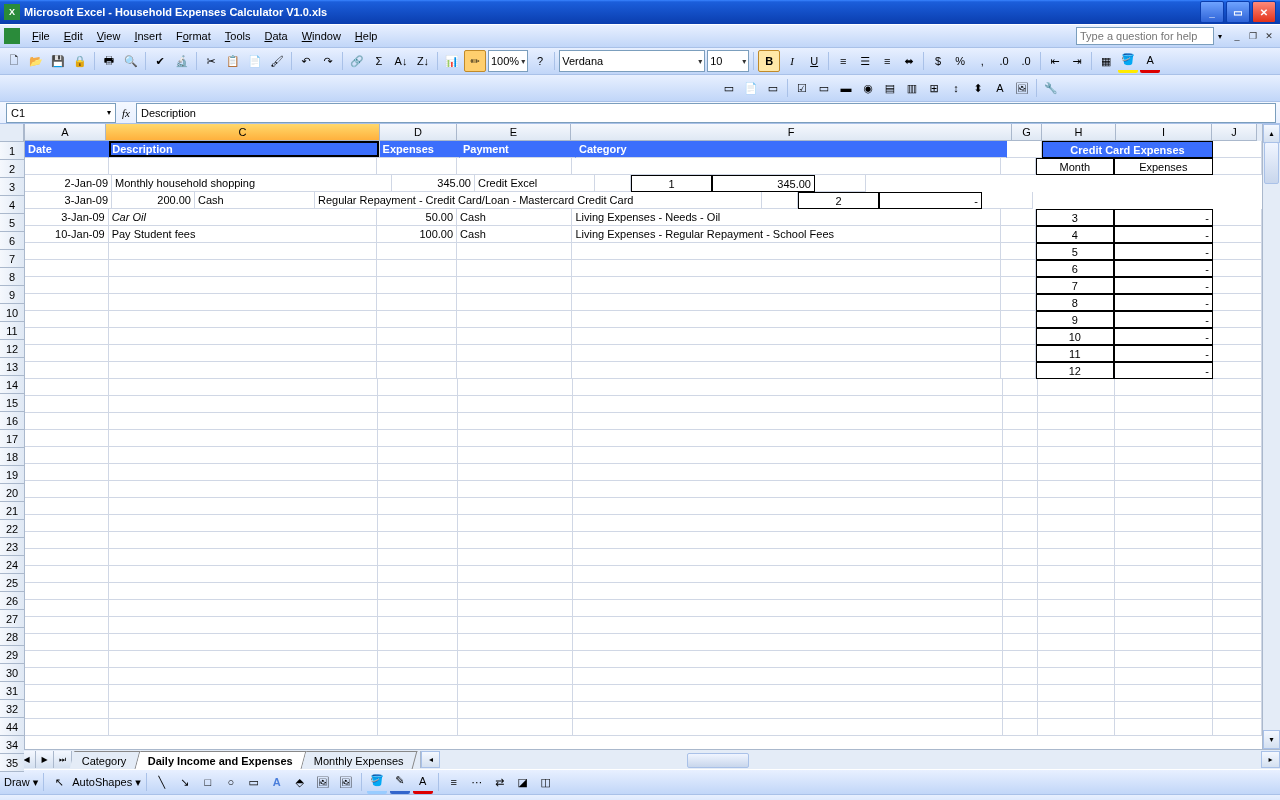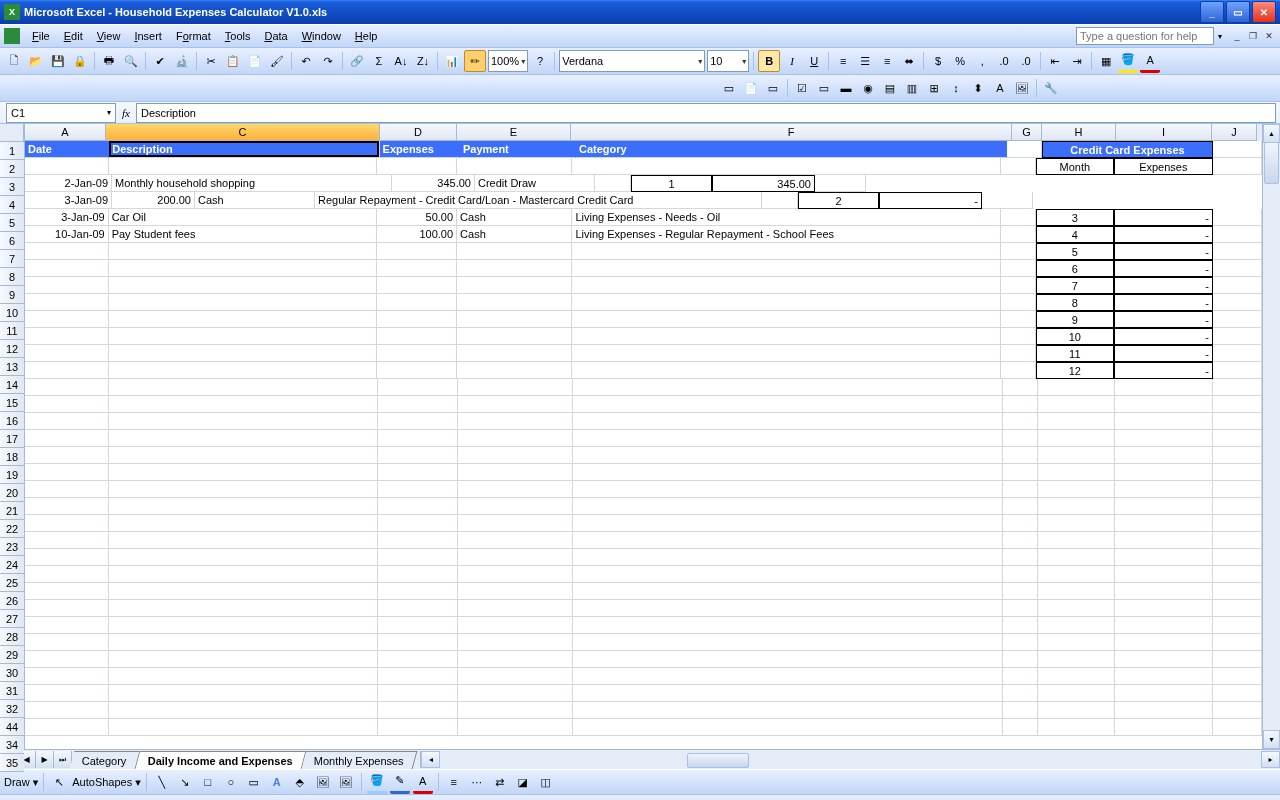--- a/index.html
+++ b/index.html
@@ -267,39 +267,39 @@
           <div class="cell" style="width: 440px;"></div>
           <div class="cell" style="width: 29px;"></div>
           <div class="cell cc-cell" style="width: 73px;">Month</div>
           <div class="cell cc-cell" style="width: 95px;">Expenses</div>
           <div class="cell" style="width: 44px;"></div>
         </div>
         <div class="grid-row">
           <div class="cell num" style="width: 80px;">2-Jan-09</div>
           <div class="cell" style="width: 273px;">Monthly household shopping</div>
           <div class="cell num" style="width: 76px;">345.00</div>
-          <div class="cell" style="width: 113px;">Credit Draw</div>
+          <div class="cell" style="width: 113px;">Credit Excel</div>
           <div class="cell" style="width: 29px;"></div>
           <div class="cell cc-cell" style="width: 73px;">1</div>
           <div class="cell cc-cell r" style="width: 95px;">345.00</div>
           <div class="cell" style="width: 44px;"></div>
         </div>
         <div class="grid-row">
           <div class="cell num" style="width: 80px;">3-Jan-09</div>
           <div class="cell num" style="width: 76px;">200.00</div>
           <div class="cell" style="width: 113px;">Cash</div>
           <div class="cell" style="width: 440px;">Regular Repayment - Credit Card/Loan - Mastercard Credit Card</div>
           <div class="cell" style="width: 29px;"></div>
           <div class="cell cc-cell" style="width: 73px;">2</div>
           <div class="cell cc-cell r" style="width: 95px;">-</div>
           <div class="cell" style="width: 44px;"></div>
         </div>
         <div class="grid-row">
           <div class="cell num" style="width: 80px;">3-Jan-09</div>
-          <div class="cell" style="width: 273px;">Car Oil</div>
+          <div class="cell" style="width: 273px; font-style: italic;">Car Oil</div>
           <div class="cell num" style="width: 76px;">50.00</div>
           <div class="cell" style="width: 113px;">Cash</div>
           <div class="cell" style="width: 440px;">Living Expenses - Needs - Oil</div>
           <div class="cell" style="width: 29px;"></div>
           <div class="cell cc-cell" style="width: 73px;">3</div>
           <div class="cell cc-cell r" style="width: 95px;">-</div>
           <div class="cell" style="width: 44px;"></div>
         </div>
         <div class="grid-row">
           <div class="cell num" style="width: 80px;">10-Jan-09</div>

